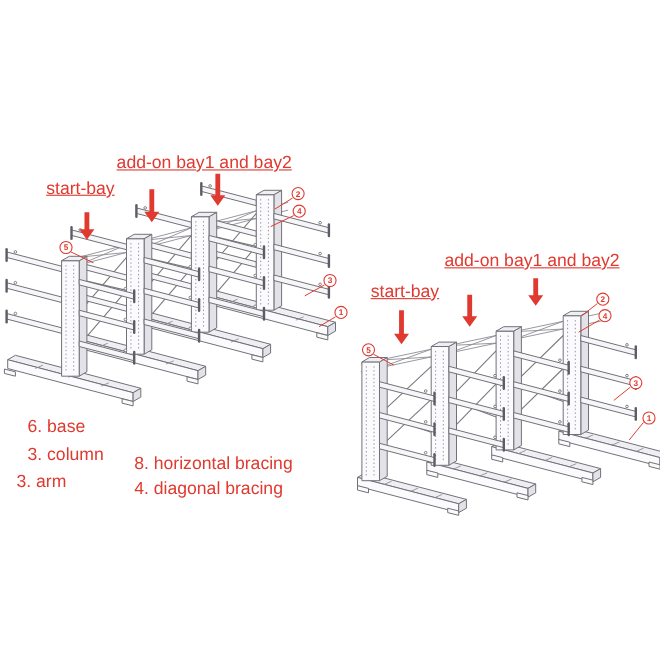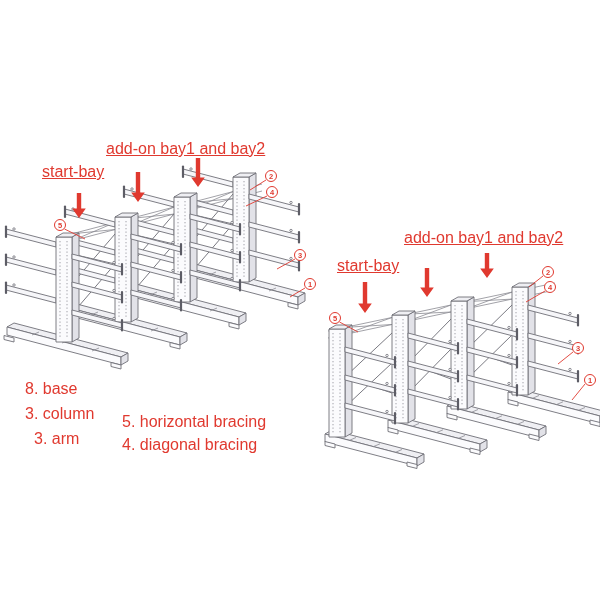--- a/index.html
+++ b/index.html
@@ -191,20 +191,20 @@
     </g>
   </svg>
 
   <div class="lbl" style="left:106px;top:140px;">add-on bay1 and bay2</div>
   <div class="lbl" style="left:42px;top:163px;">start-bay</div>
 
   <div class="lbl" style="left:404px;top:229px;">add-on bay1 and bay2</div>
   <div class="lbl" style="left:337px;top:257px;">start-bay</div>
 
   <div>
-    <span class="legend-item" style="left:25px;top:380px;">8. base</span>
+    <span class="legend-item" style="left:25px;top:380px;">6. base</span>
     <span class="legend-item" style="left:25px;top:405px;">3. column</span>
-    <span class="legend-item" style="left:34px;top:430px;">3. arm</span>
+    <span class="legend-item" style="left:15px;top:430px;">3. arm</span>
     <span class="legend-item" style="left:122px;top:388px;margin-top:48px;">4. diagonal bracing</span>
-    <span class="legend-item" style="left:122px;top:413px;">5. horizontal bracing</span>
+    <span class="legend-item" style="left:122px;top:413px;">8. horizontal bracing</span>
   </div>
 
 </div>
 
 </body></html>

